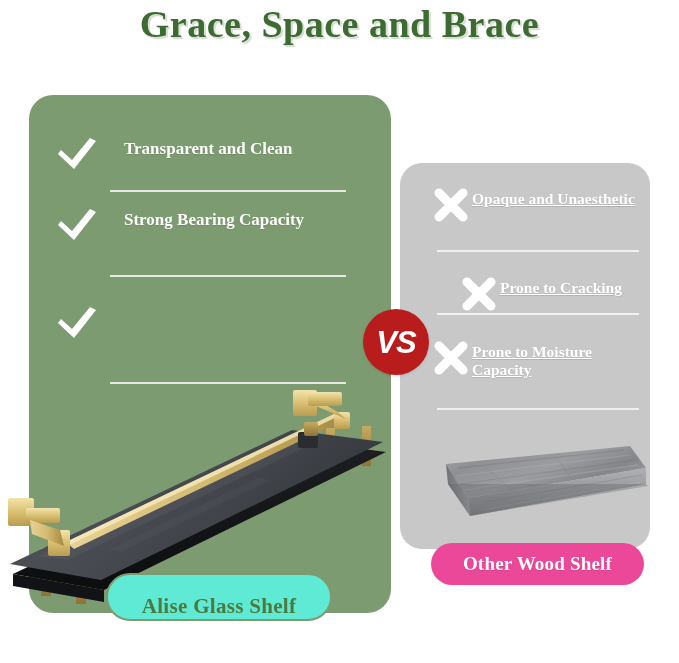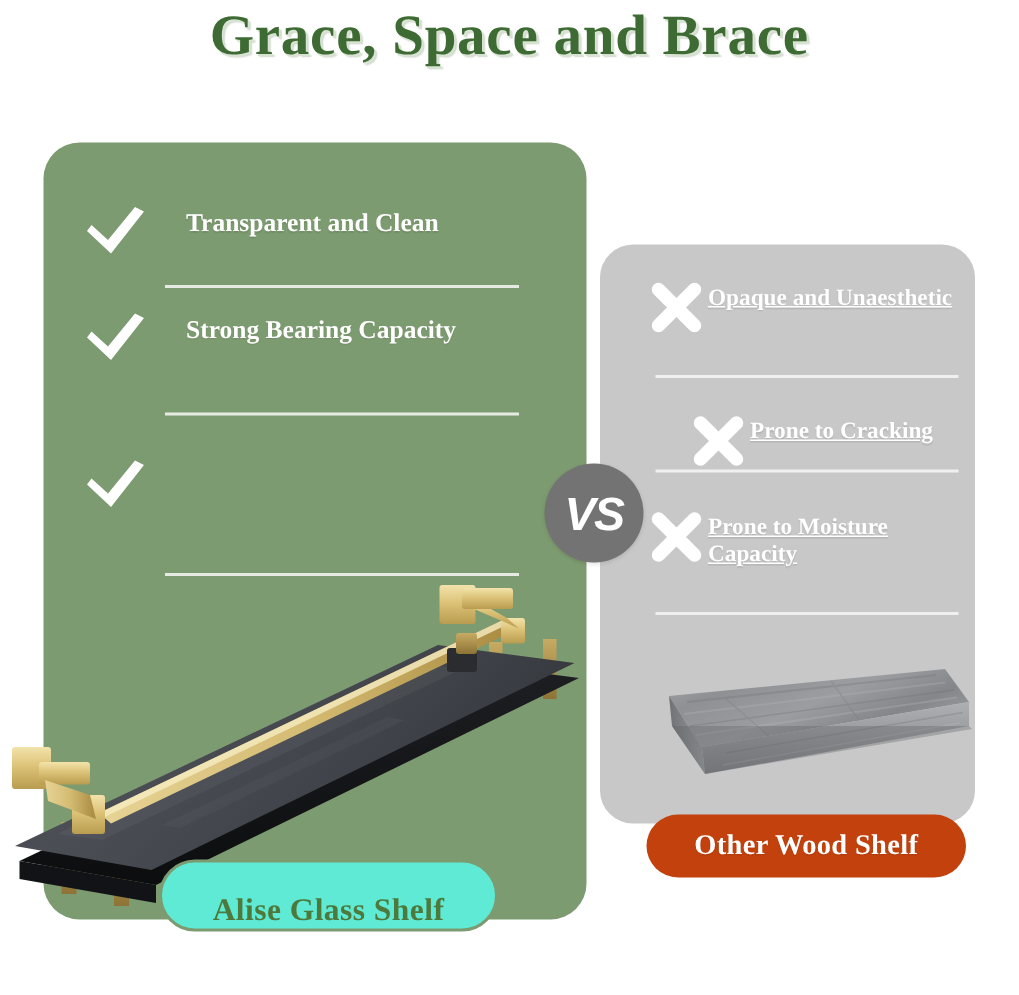--- a/index.html
+++ b/index.html
@@ -93,21 +93,21 @@
   #x-div-0 { top:250px; }
   #x-div-1 { top:313px; }
   #x-div-2 { top:408px; }
 
   
   #vs-badge {
     position:absolute;
     left:363px; top:309px;
     width:66px; height:66px;
     border-radius:50%;
-    background:#737373;
+    background:#b91c1c;
     display:flex;
     align-items:center;
     justify-content:center;
     z-index:6;
     box-shadow:0 1px 3px rgba(0,0,0,.12);
   }
   #vs-badge span {
     color:#ffffff;
     font-size:31px;
     font-weight:bold;
@@ -145,21 +145,21 @@
   #pill-left span {
     color:#4d7a3c;
     font-size:21px;
     font-weight:bold;
     letter-spacing:.3px;
   }
   #pill-right {
     position:absolute;
     left:431px; top:543px;
     width:213px; height:42px;
-    background:#c2410c;
+    background:#ec4899;
     border-radius:22px;
     display:flex; align-items:center; justify-content:center;
     z-index:8;
   }
   #pill-right span {
     color:#ffffff;
     font-size:19px;
     font-weight:bold;
     letter-spacing:.2px;
     text-shadow:0 1px 1px rgba(0,0,0,.10);

